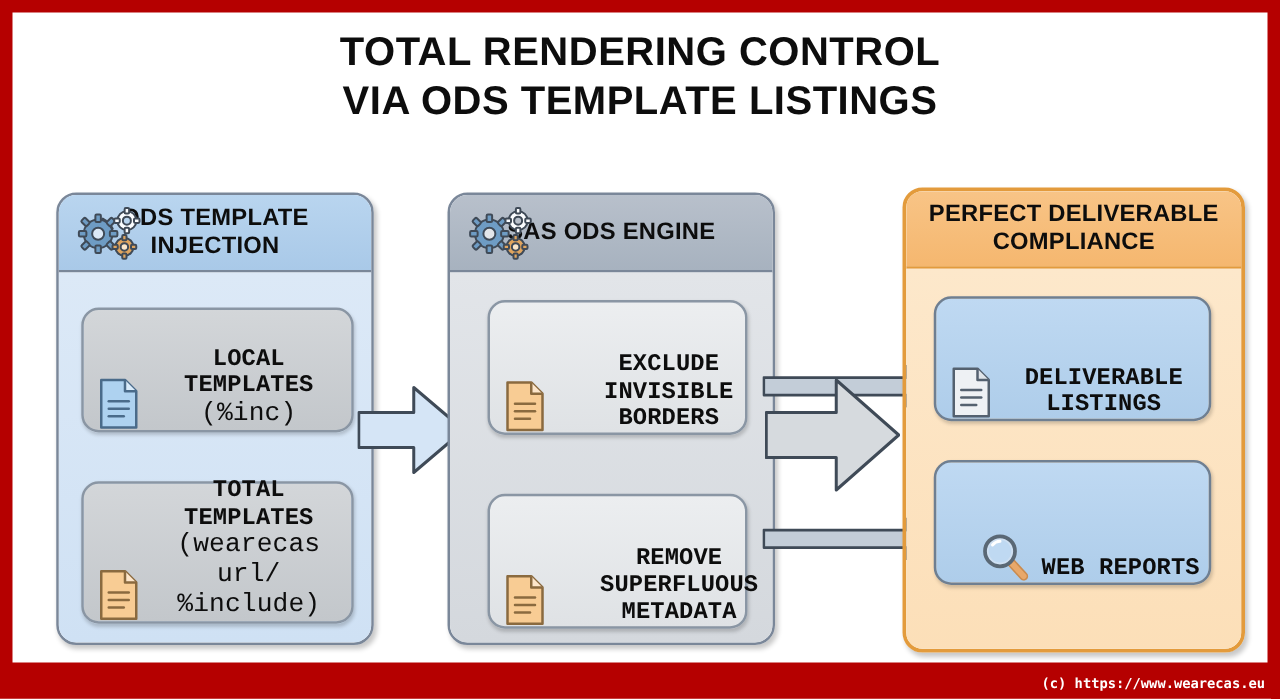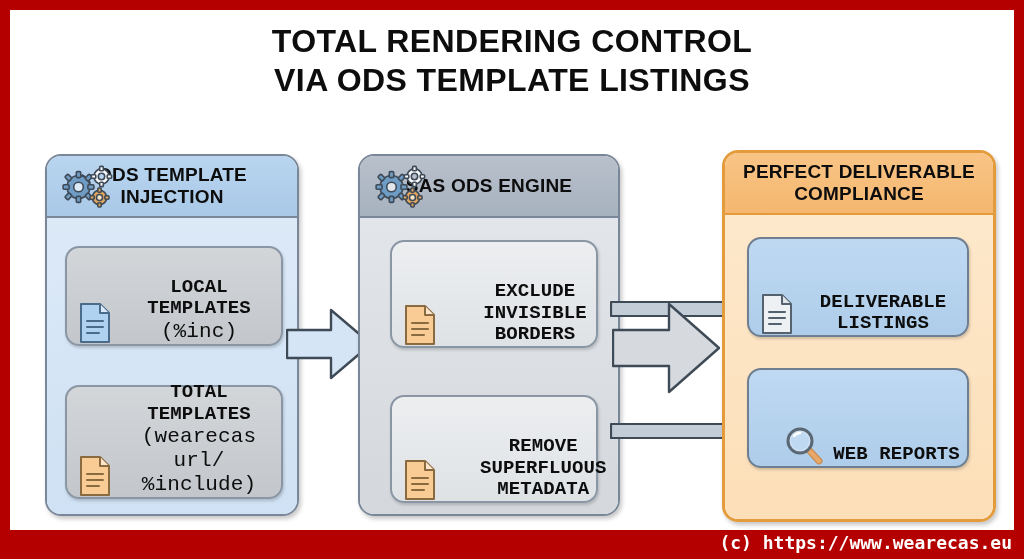--- a/index.html
+++ b/index.html
@@ -120,21 +120,21 @@
   #arrow-p2-p3        { left: 602px; top: 292px; width: 108px; height: 92px; }
   #arrow-top          { left: 600px; top: 282px; width: 142px; height: 34px; }
   #arrow-bottom       { left: 600px; top: 404px; width: 142px; height: 34px; }
 
   
   #footer {
     position: absolute;
     right: 12px;
     bottom: 6px;
     font-family: "DejaVu Sans Mono", "Liberation Mono", monospace;
-    font-size: 18px;
+    font-size: 11px;
     font-weight: bold;
     color: #ffffff;
     letter-spacing: 0px;
   }
 </style>
 </head>
 <body>
 
 <div id="canvas">
 

